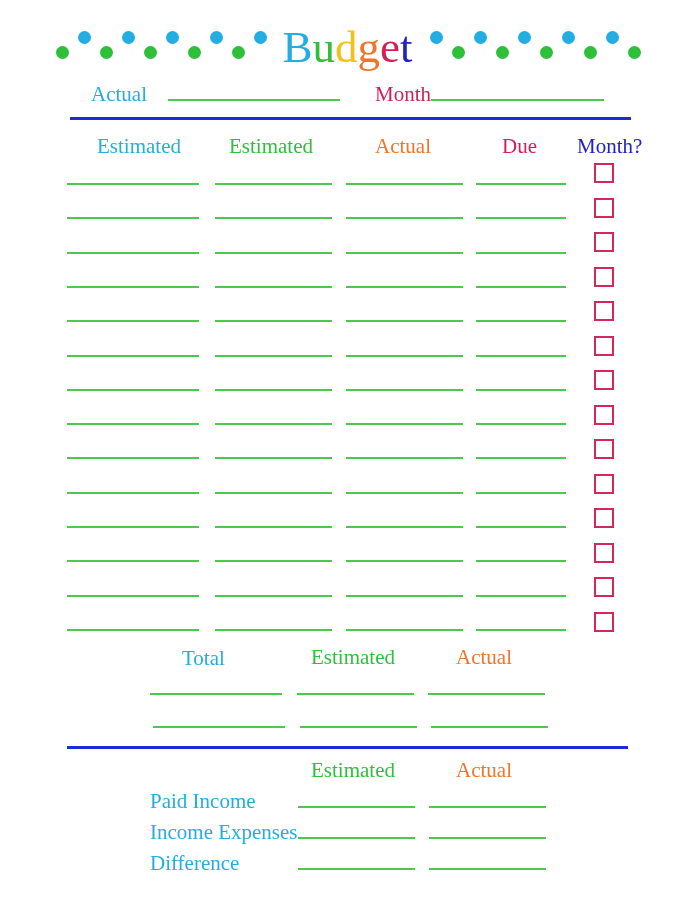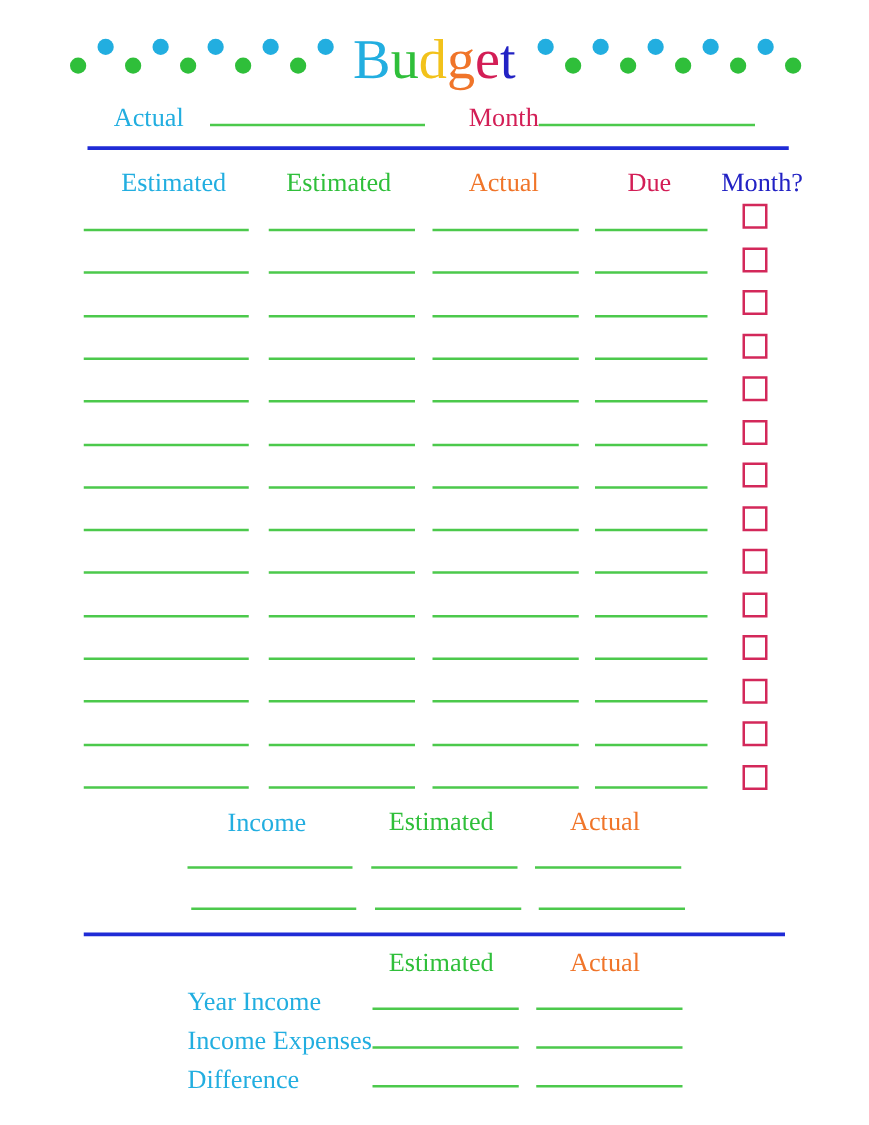--- a/index.html
+++ b/index.html
@@ -212,21 +212,21 @@
         <div class="line" style="left: 215px; top: 629px; width: 117px;"></div>
         <input class="field" value="" style="left: 217px; top: 609px; width: 113px; height: 19px;">
         <div class="line" style="left: 346px; top: 629px; width: 117px;"></div>
         <input class="field" value="" style="left: 348px; top: 609px; width: 113px; height: 19px;">
         <div class="line" style="left: 476px; top: 629px; width: 90px;"></div>
         <input class="field" value="" style="left: 478px; top: 609px; width: 86px; height: 19px;">
         <div class="chk" role="checkbox" aria-checked="false" style="left: 594px; top: 612px;"></div>
       </div>
     </div>
 
-  <div class="lbl" style="left:182px; top:646px; color:#22aee0;">Income</div>
+  <div class="lbl" style="left:182px; top:646px; color:#22aee0;">Total</div>
   <div class="lbl" style="left:311px; top:645px; color:#2fbf3a;">Estimated</div>
   <div class="lbl" style="left:456px; top:645px; color:#f0752a;">Actual</div>
 
   <div id="income-rows">
       <div>
         <div class="line" style="left: 150px; top: 693px; width: 132px;"></div>
         <input class="field" value="" style="left: 152px; top: 673px; width: 128px; height: 19px;">
         <div class="line" style="left: 297px; top: 693px; width: 117px;"></div>
         <input class="field" value="" style="left: 299px; top: 673px; width: 113px; height: 19px;">
         <div class="line" style="left: 428px; top: 693px; width: 117px;"></div>
@@ -242,21 +242,21 @@
       </div>
     </div>
 
   <div class="rule" style="left:67px; top:746px; width:561px;"></div>
 
   <div class="lbl" style="left:311px; top:758px; color:#2fbf3a;">Estimated</div>
   <div class="lbl" style="left:456px; top:758px; color:#f0752a;">Actual</div>
 
   <div id="totals-rows">
       <div>
-        <div class="lbl" style="left: 150px; top: 789px; color: rgb(34, 174, 224);">Year Income</div>
+        <div class="lbl" style="left: 150px; top: 789px; color: rgb(34, 174, 224);">Paid Income</div>
         <div class="line" style="left: 298px; top: 806px; width: 117px;"></div>
         <input class="field" value="" style="left: 300px; top: 786px; width: 113px; height: 19px;">
         <div class="line" style="left: 429px; top: 806px; width: 117px;"></div>
         <input class="field" value="" style="left: 431px; top: 786px; width: 113px; height: 19px;">
       </div>
       <div>
         <div class="lbl" style="left: 150px; top: 820px; color: rgb(34, 174, 224);">Income Expenses</div>
         <div class="line" style="left: 298px; top: 837px; width: 117px;"></div>
         <input class="field" value="" style="left: 300px; top: 817px; width: 113px; height: 19px;">
         <div class="line" style="left: 429px; top: 837px; width: 117px;"></div>

